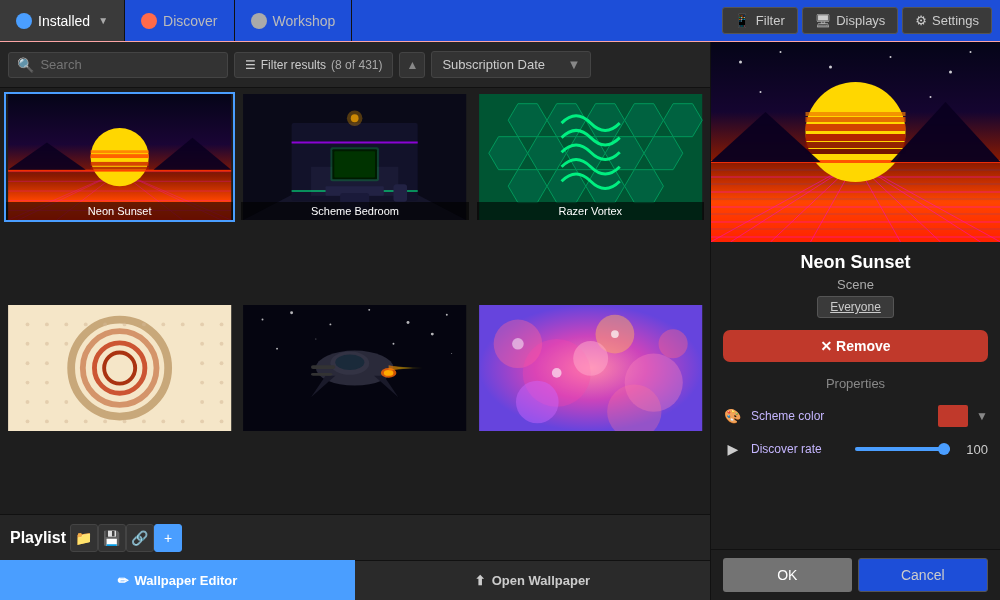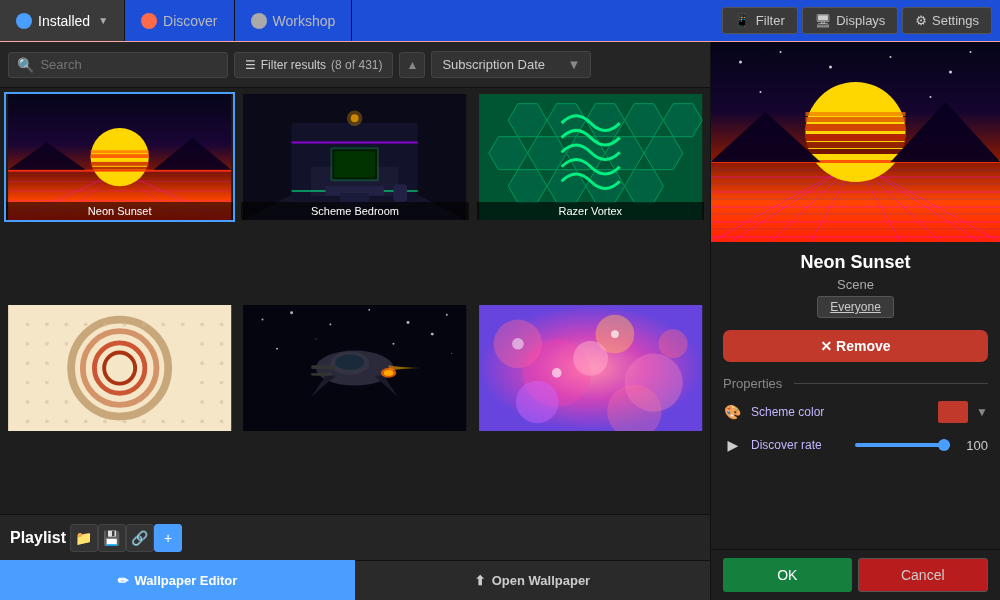--- a/index.html
+++ b/index.html
@@ -316,22 +316,23 @@
     }
 
     .properties-section {
       padding: 6px 12px;
       flex: 1;
       overflow-y: auto;
     }
     .properties-header {
       display: flex;
       align-items: center;
-      gap: 12px;
+      gap: 4px;
       margin-bottom: 10px;
+      flex-direction: column;
     }
     .properties-header .label {
       font-size: 13px;
       color: #888;
       white-space: nowrap;
     }
     .properties-header .line {
       flex: 1;
       height: 1px;
       background: #444;
@@ -402,31 +403,31 @@
 
     .action-buttons {
       display: flex;
       gap: 6px;
       padding: 8px 12px;
       border-top: 1px solid #111;
       flex-shrink: 0;
     }
     .ok-btn {
       flex: 1;
-      background: #15803d;
+      background: #737373;
       color: #fff;
       border: none;
       border-radius: 3px;
       padding: 8px;
       font-size: 14px;
       cursor: pointer;
     }
     .cancel-btn {
       flex: 1;
-      background: #b91c1c;
+      background: #1d4ed8;
       color: #ccc;
       border: 1px solid #555;
       border-radius: 3px;
       padding: 8px;
       font-size: 14px;
       cursor: pointer;
     }
   </style>
 </head>
 <body>

